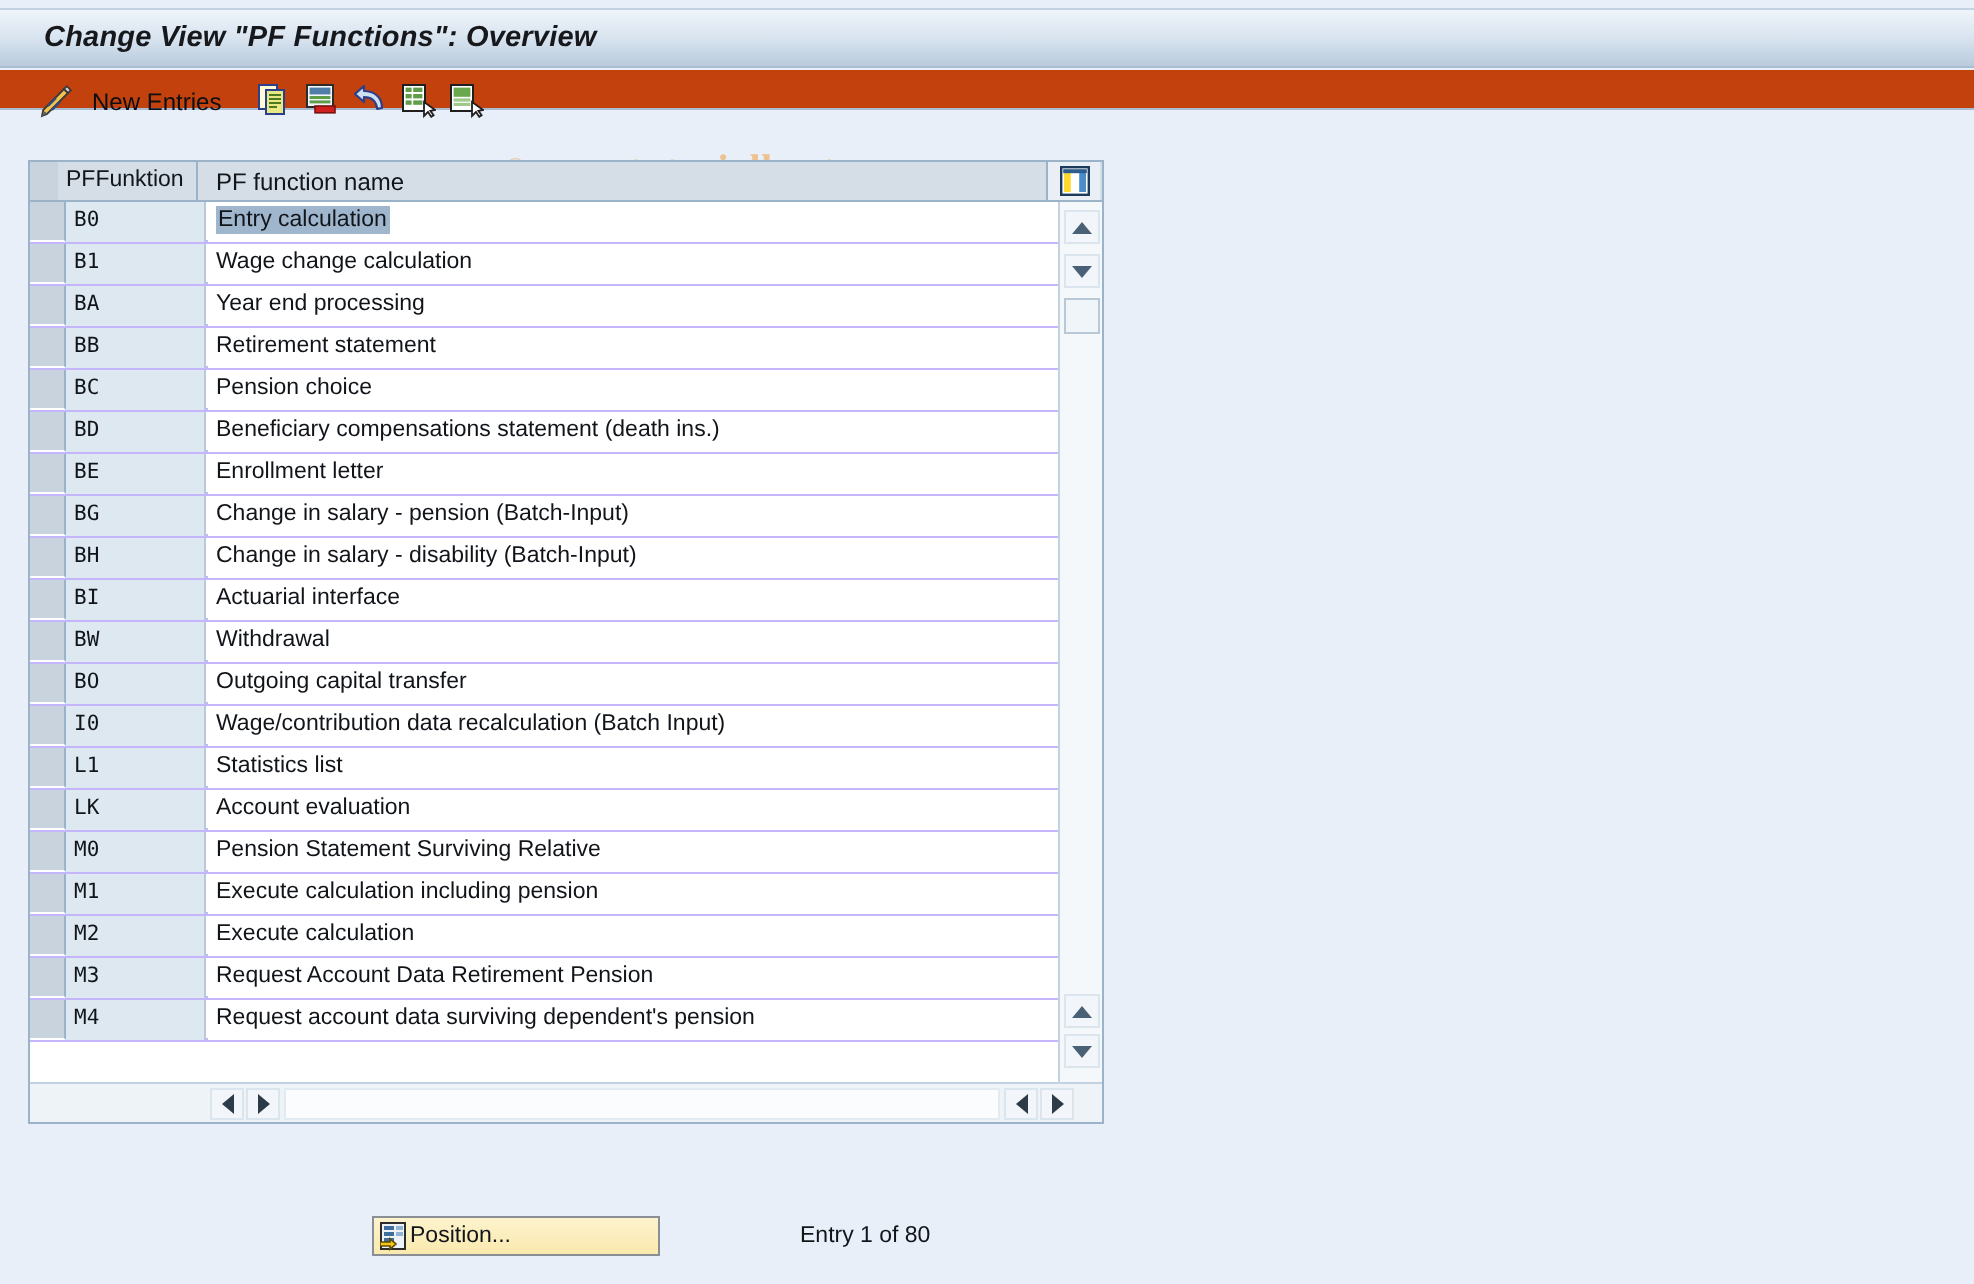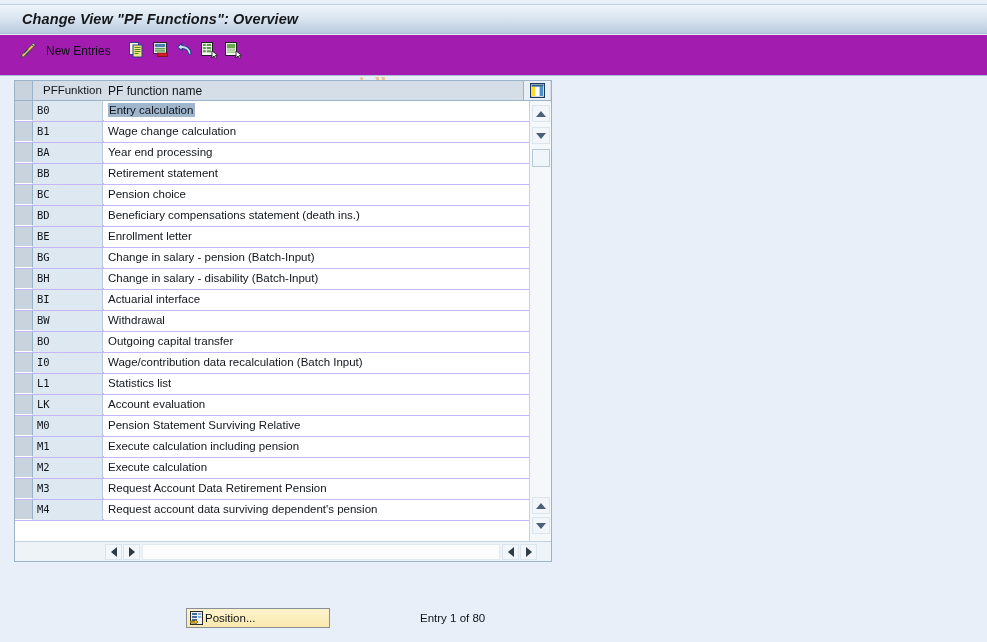--- a/index.html
+++ b/index.html
@@ -38,22 +38,22 @@
     color: #16181c;
     letter-spacing: 0.1px;
     white-space: nowrap;
   }
 
   
   .toolbar {
     position: absolute;
     left: 0; top: 35px;
     width: 987px;
-    height: 41px;
-    background: #a21caf;
+    height: 20px;
+    background: #c2410c;
     border-bottom: 1px solid #a9bdd2;
     box-sizing: border-box;
   }
   .tb-item {
     position: absolute;
     top: 6px;
   }
   .tb-label {
     position: absolute;
     top: 9px;
@@ -106,21 +106,21 @@
     position: absolute;
     left: 0; top: 0;
     width: 18px;
     height: 19px;
     background: #c8d3de;
     border-right: 1px solid #9bb3c9;
     box-sizing: border-box;
   }
   .gh-key {
     position: absolute;
-    left: 24px; top: 0;
+    left: 14px; top: 0;
     width: 70px;
     height: 19px;
     background: #d5dde6;
     border-right: 1px solid #9bb3c9;
     box-sizing: border-box;
     padding: 3px 0 0 4px;
     font-size: 11.5px;
     color: #12161b;
     white-space: nowrap;
   }
@@ -304,21 +304,21 @@
   }
   .posbtn-label {
     flex: 1;
     text-align: left;
     font-size: 11.5px;
     color: #111418;
     white-space: nowrap;
   }
   .entrycount {
     position: absolute;
-    left: 420px;
+    left: 400px;
     top: 612px;
     font-size: 11.5px;
     color: #11151a;
     white-space: nowrap;
   }
 
   
   .icon { display: block; }
 </style>
 </head>

